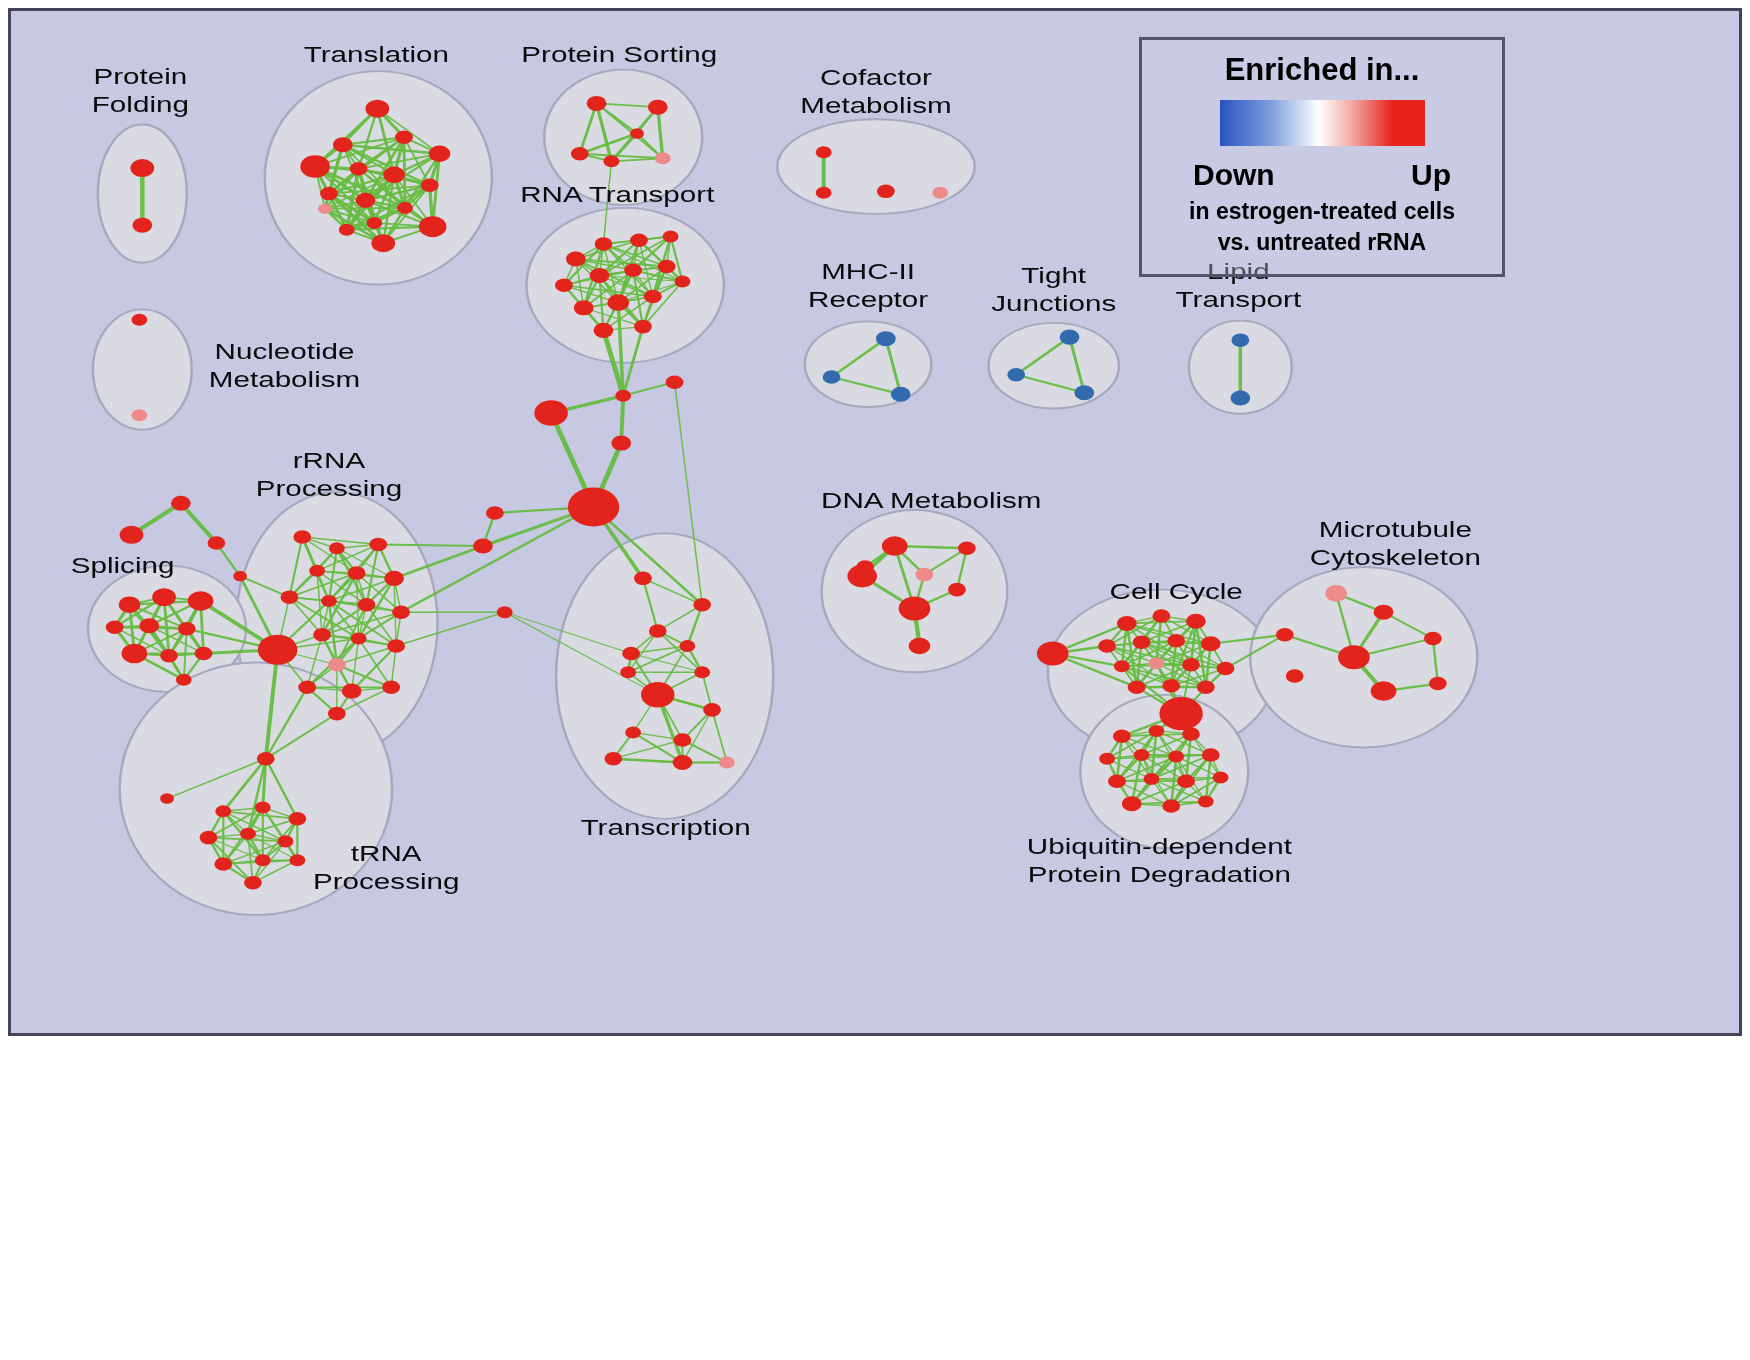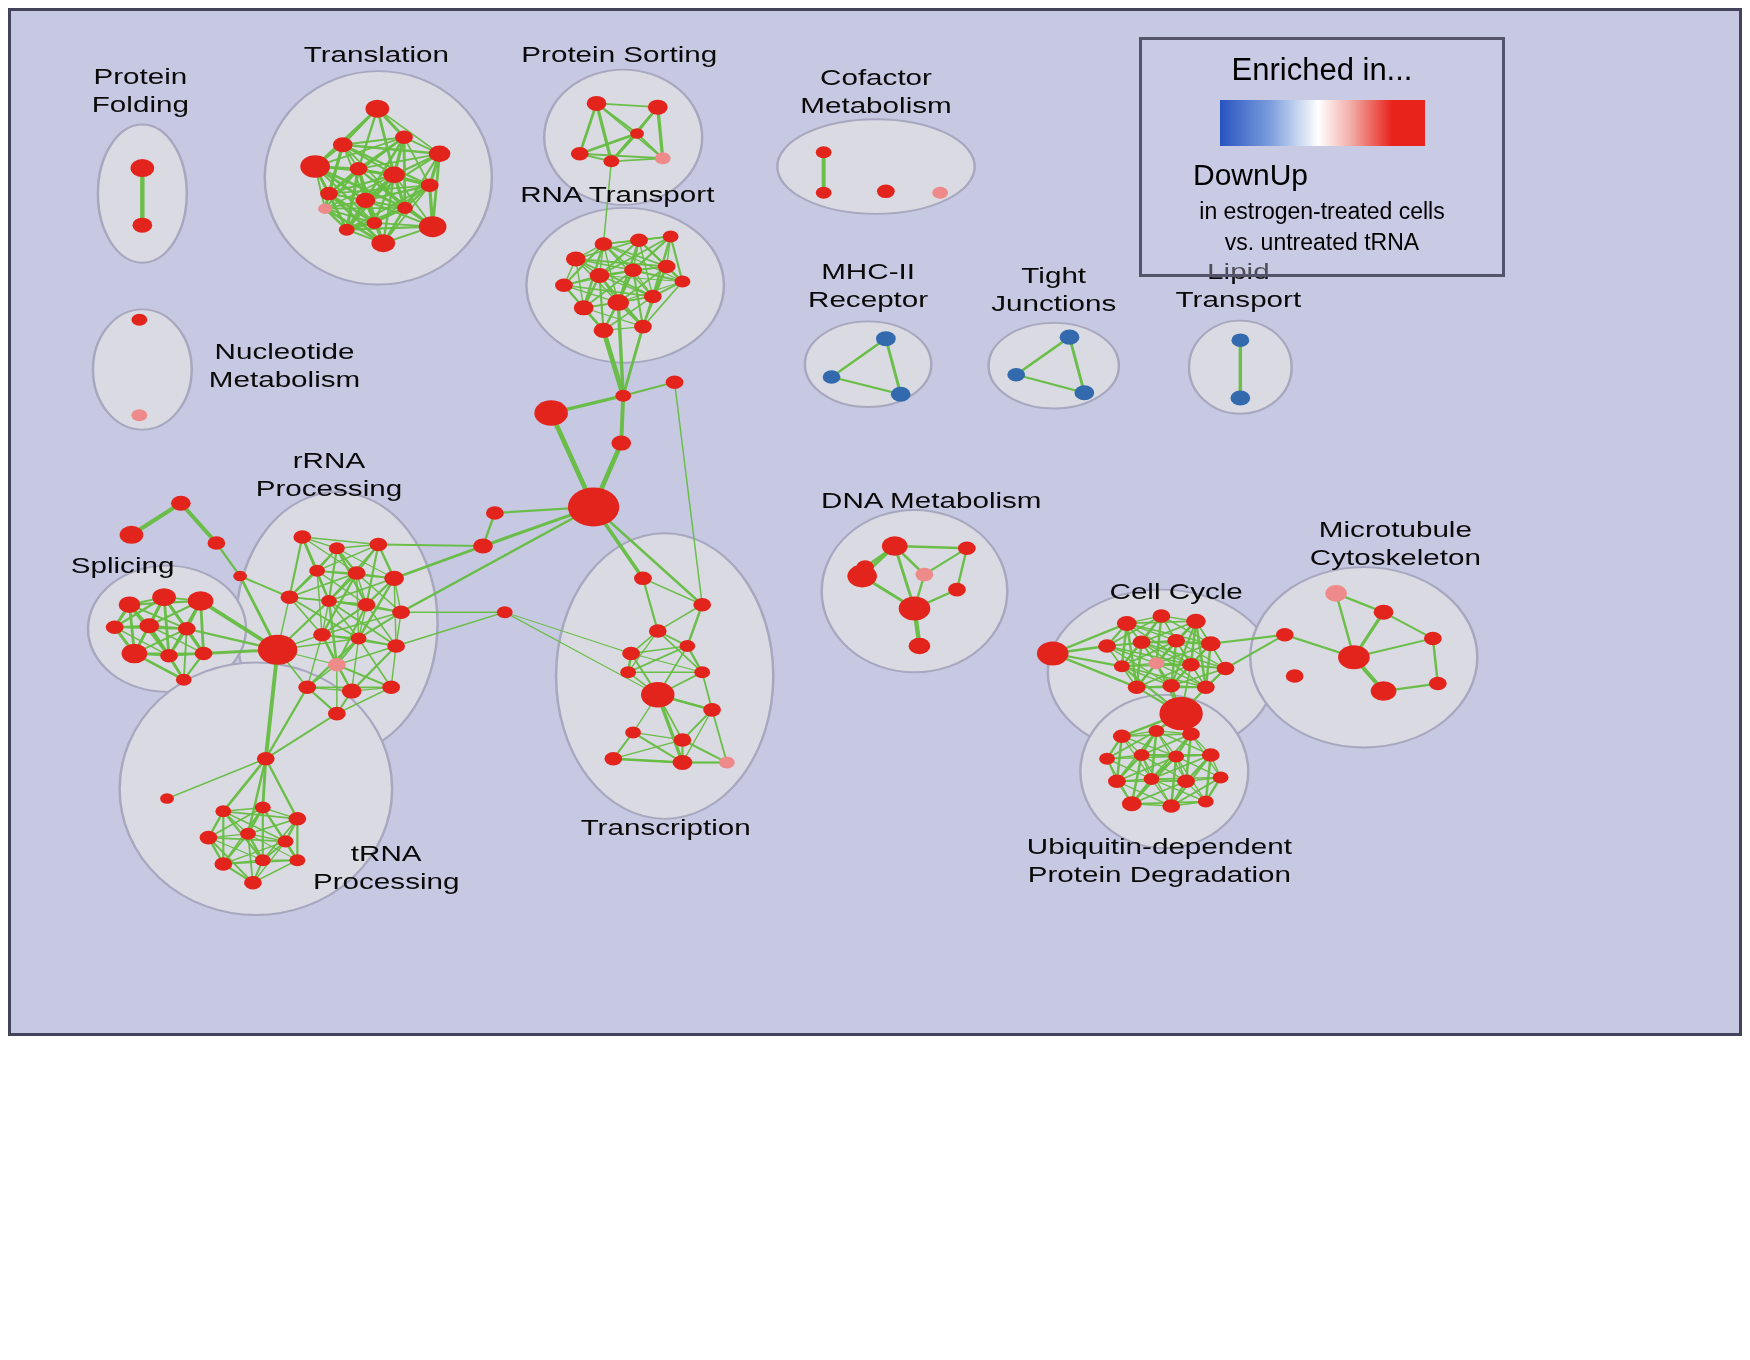--- a/index.html
+++ b/index.html
@@ -10,27 +10,28 @@
   }
   .canvas {
     position:relative; width:100%; height:100%; box-sizing:border-box;
     border:3px solid #43435c; background:#c7c8e2; overflow:hidden;
   }
   svg.network { position:absolute; inset:0; width:100%; height:100%; display:block; }
   .legend {
     position:absolute; left:1128px; top:26px; width:366px; box-sizing:border-box;
     border:3px solid #54546a; padding:12px 8px 16px; text-align:center; color:#000;
     background:rgba(205,206,228,0.35);
+    font-weight:bold;
   }
   .legend-title { font-size:31px; }
   .gradient-bar {
     width:205px; height:46px; margin:12px auto 8px;
     background:linear-gradient(90deg,#2753c0 0%,#7e9fdd 25%,#ffffff 48%,#f2aca6 64%,#e8231c 84%,#e8231c 100%);
   }
-  .updown-row { display:flex; width:258px; margin:12px auto 4px; font-size:30px; }
+  .updown-row { display:flex; justify-content:space-between; width:258px; margin:12px auto 4px; font-size:30px; }
   .legend-sub { font-size:23px; line-height:1.35; }
 </style>
 </head>
 <body>
 
 <div class="page">
   <div class="canvas">
     <svg class="network" id="network" viewBox="0 0 1750 1360" preserveAspectRatio="none">
         <ellipse cx="133" cy="243" rx="45" ry="92" fill="#d9dae2" stroke="#a7a7bf" stroke-width="2.5"></ellipse>
         <ellipse cx="372" cy="222" rx="115" ry="142" fill="#d9dae2" stroke="#a7a7bf" stroke-width="2.5"></ellipse>
@@ -833,16 +834,16 @@
       </svg>
 
     <div class="legend">
       <div class="legend-title">Enriched in...</div>
       <div class="gradient-bar"></div>
       <div class="updown-row">
         <span>Down</span>
         <span>Up</span>
       </div>
       <div class="legend-sub">in estrogen-treated cells</div>
-      <div class="legend-sub">vs. untreated tRNA</div>
+      <div class="legend-sub">vs. untreated rRNA</div>
     </div>
   </div>
 </div>
 
 </body></html>

